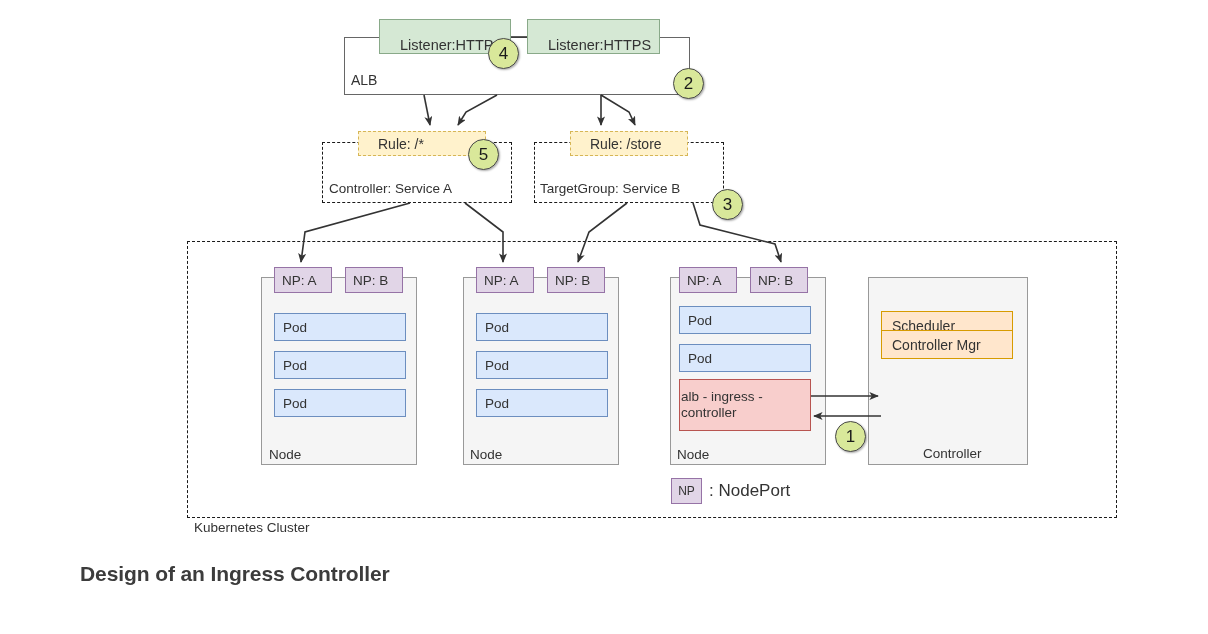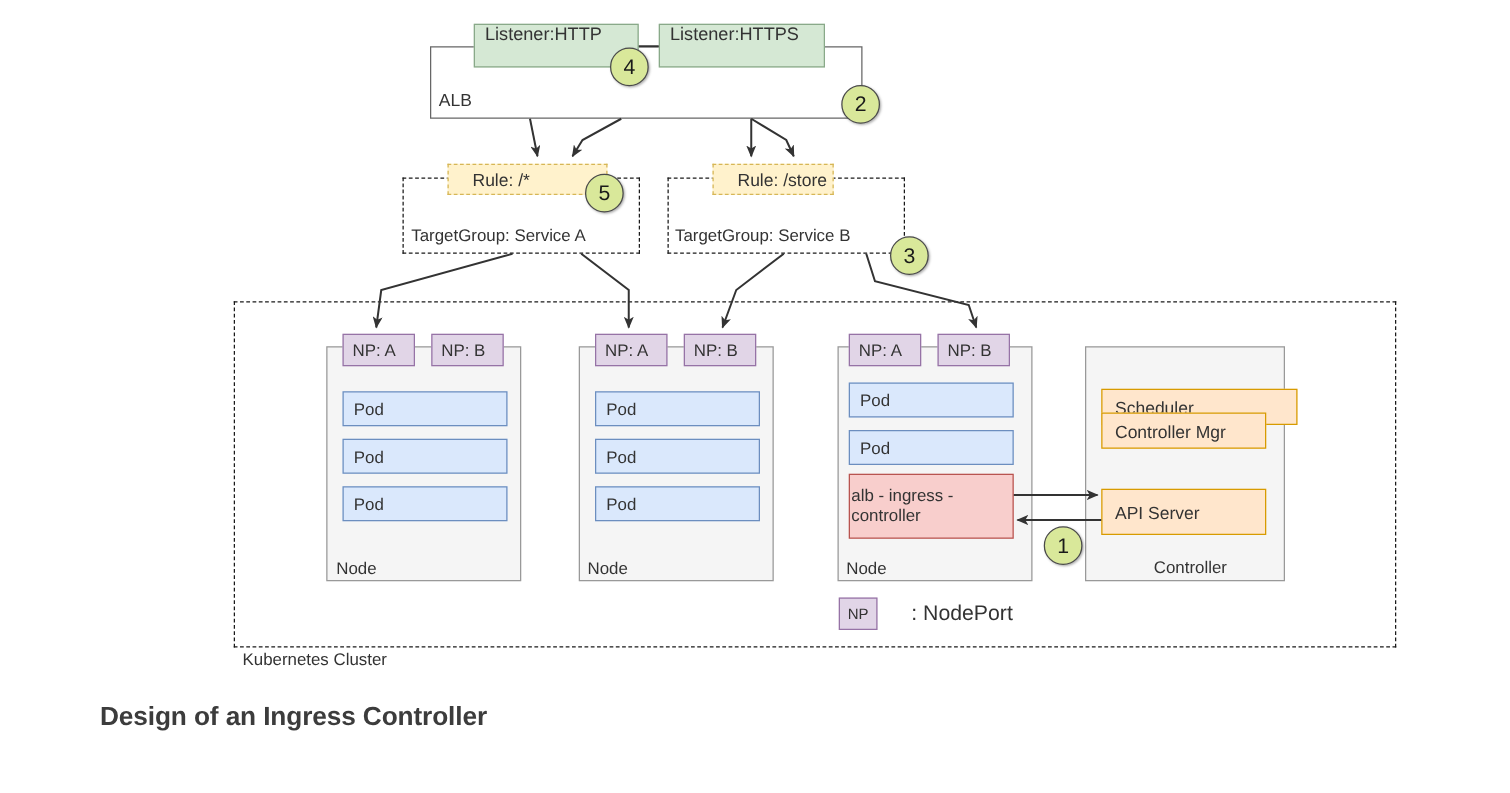--- a/index.html
+++ b/index.html
@@ -13,21 +13,21 @@
   
   .box{position:absolute;box-sizing:border-box;}
 
   .solid-plain{border:1.3px solid #666666;background:#ffffff;}
   .node-box{border:1.3px solid #999999;background:#f5f5f5;}
   .dashed-box{border:1.6px dashed #1a1a1a;background:transparent;}
   .dashed-box-thin{border:1.4px dashed #1a1a1a;background:transparent;}
 
   .green-box{
     background:#d5e8d4;border:1.3px solid #89a989;
-    display:flex;align-items:flex-start;padding-left:8px;
+    display:flex;align-items:flex-end;padding-left:20px;
     font-size:14.5px;color:#333;
   }
   .yellow-dash{
     background:#fff2cc;border:1.4px dashed #d6b656;
     display:flex;align-items:center;padding-left:19px;
     font-size:14px;color:#333;
   }
   .purple-box{
     background:#e1d5e7;border:1.3px solid #9673a6;
     display:flex;align-items:center;justify-content:flex-start;padding-left:7px;
@@ -58,21 +58,21 @@
   .badge{
     position:absolute;width:29px;height:29px;border-radius:50%;
     background:#d9e89a;border:1.6px solid #4a4a4a;
     display:flex;align-items:center;justify-content:center;
     font-size:17px;color:#1a1a1a;
     box-shadow:1px 1px 2px rgba(0,0,0,0.32);
     z-index:40;
   }
 
   
-  .legend{position:absolute;display:flex;align-items:center;gap:20px;}
+  .legend{position:absolute;display:flex;align-items:center;}
   .legend-chip{
     width:29px;height:24px;background:#e1d5e7;border:1.3px solid #9673a6;
     display:flex;align-items:center;justify-content:center;
     font-size:12px;color:#333;
   }
   .legend-text{margin-left:7px;font-size:17px;color:#333;}
 
   
   .caption{
     position:absolute;left:80px;top:562px;
@@ -92,28 +92,28 @@
   <div class="corner-label alb-label" style="left:351px;top:72px;">ALB</div>
 
   <div class="box green-box" style="left:379px;top:19px;width:132px;height:35px;z-index:12;">
     <span>Listener:HTTP</span>
   </div>
   <div class="box green-box" style="left:527px;top:19px;width:133px;height:35px;z-index:12;">
     <span>Listener:HTTPS</span>
   </div>
 
   <div class="box dashed-box-thin" style="left:322px;top:142px;width:190px;height:61px;"></div>
-  <div class="corner-label" style="left:329px;top:181px;">TargetGroup: Service A</div>
+  <div class="corner-label" style="left:329px;top:181px;">Controller: Service A</div>
   <div class="box yellow-dash" style="left:358px;top:131px;width:128px;height:25px;z-index:12;">
     <span>Rule: /*</span>
   </div>
 
   <div class="box dashed-box-thin" style="left:534px;top:142px;width:190px;height:61px;"></div>
   <div class="corner-label" style="left:540px;top:181px;">TargetGroup: Service B</div>
-  <div class="box yellow-dash" style="left:570px;top:131px;width:97px;height:25px;z-index:12;">
+  <div class="box yellow-dash" style="left:570px;top:131px;width:118px;height:25px;z-index:12;">
     <span>Rule: /store</span>
   </div>
 
   <div class="box dashed-box" style="left:187px;top:241px;width:930px;height:277px;"></div>
   <div class="corner-label" style="left:194px;top:492px;margin-top:28px;">Kubernetes Cluster</div>
 
   <div class="legend" style="left:671px;top:478px;">
     <span class="legend-chip">NP</span>
     <span class="legend-text">: NodePort</span>
   </div>
@@ -167,28 +167,25 @@
   </div>
   <div class="box pod-box" style="left:679px;top:344px;width:132px;height:28px;">
     <span>Pod</span>
   </div>
   <div class="box red-box" style="left:679px;top:379px;width:132px;height:52px;">
     <span>alb - ingress - controller</span>
   </div>
 
   <div class="box node-box" style="left:868px;top:277px;width:160px;height:188px;"></div>
   <div class="corner-label" style="left:875px;top:446px;margin-left:48px;">Controller</div>
-  <div class="box orange-box" style="left:881px;top:311px;width:157px;height:29px;">
+  <div class="box orange-box" style="left:881px;top:311px;width:132px;height:29px;">
     <span>Scheduler</span>
   </div>
   <div class="box orange-box" style="left:881px;top:330px;width:132px;height:29px;">
     <span>Controller Mgr</span>
-  </div>
-  <div class="box orange-box" style="left:881px;top:391px;width:132px;height:37px;">
-    <span>API Server</span>
   </div>
 
   <svg class="arrows" viewBox="0 0 1208 634">
     <defs>
       <marker id="ah" markerWidth="10" markerHeight="8" refX="8.6" refY="4" orient="auto" markerUnits="userSpaceOnUse">
         <path d="M0,0 L9.5,4 L0,8 L2.4,4 Z" fill="#333333"></path>
       </marker>
     </defs>
     <g fill="none" stroke="#333333" stroke-width="1.6">
 

